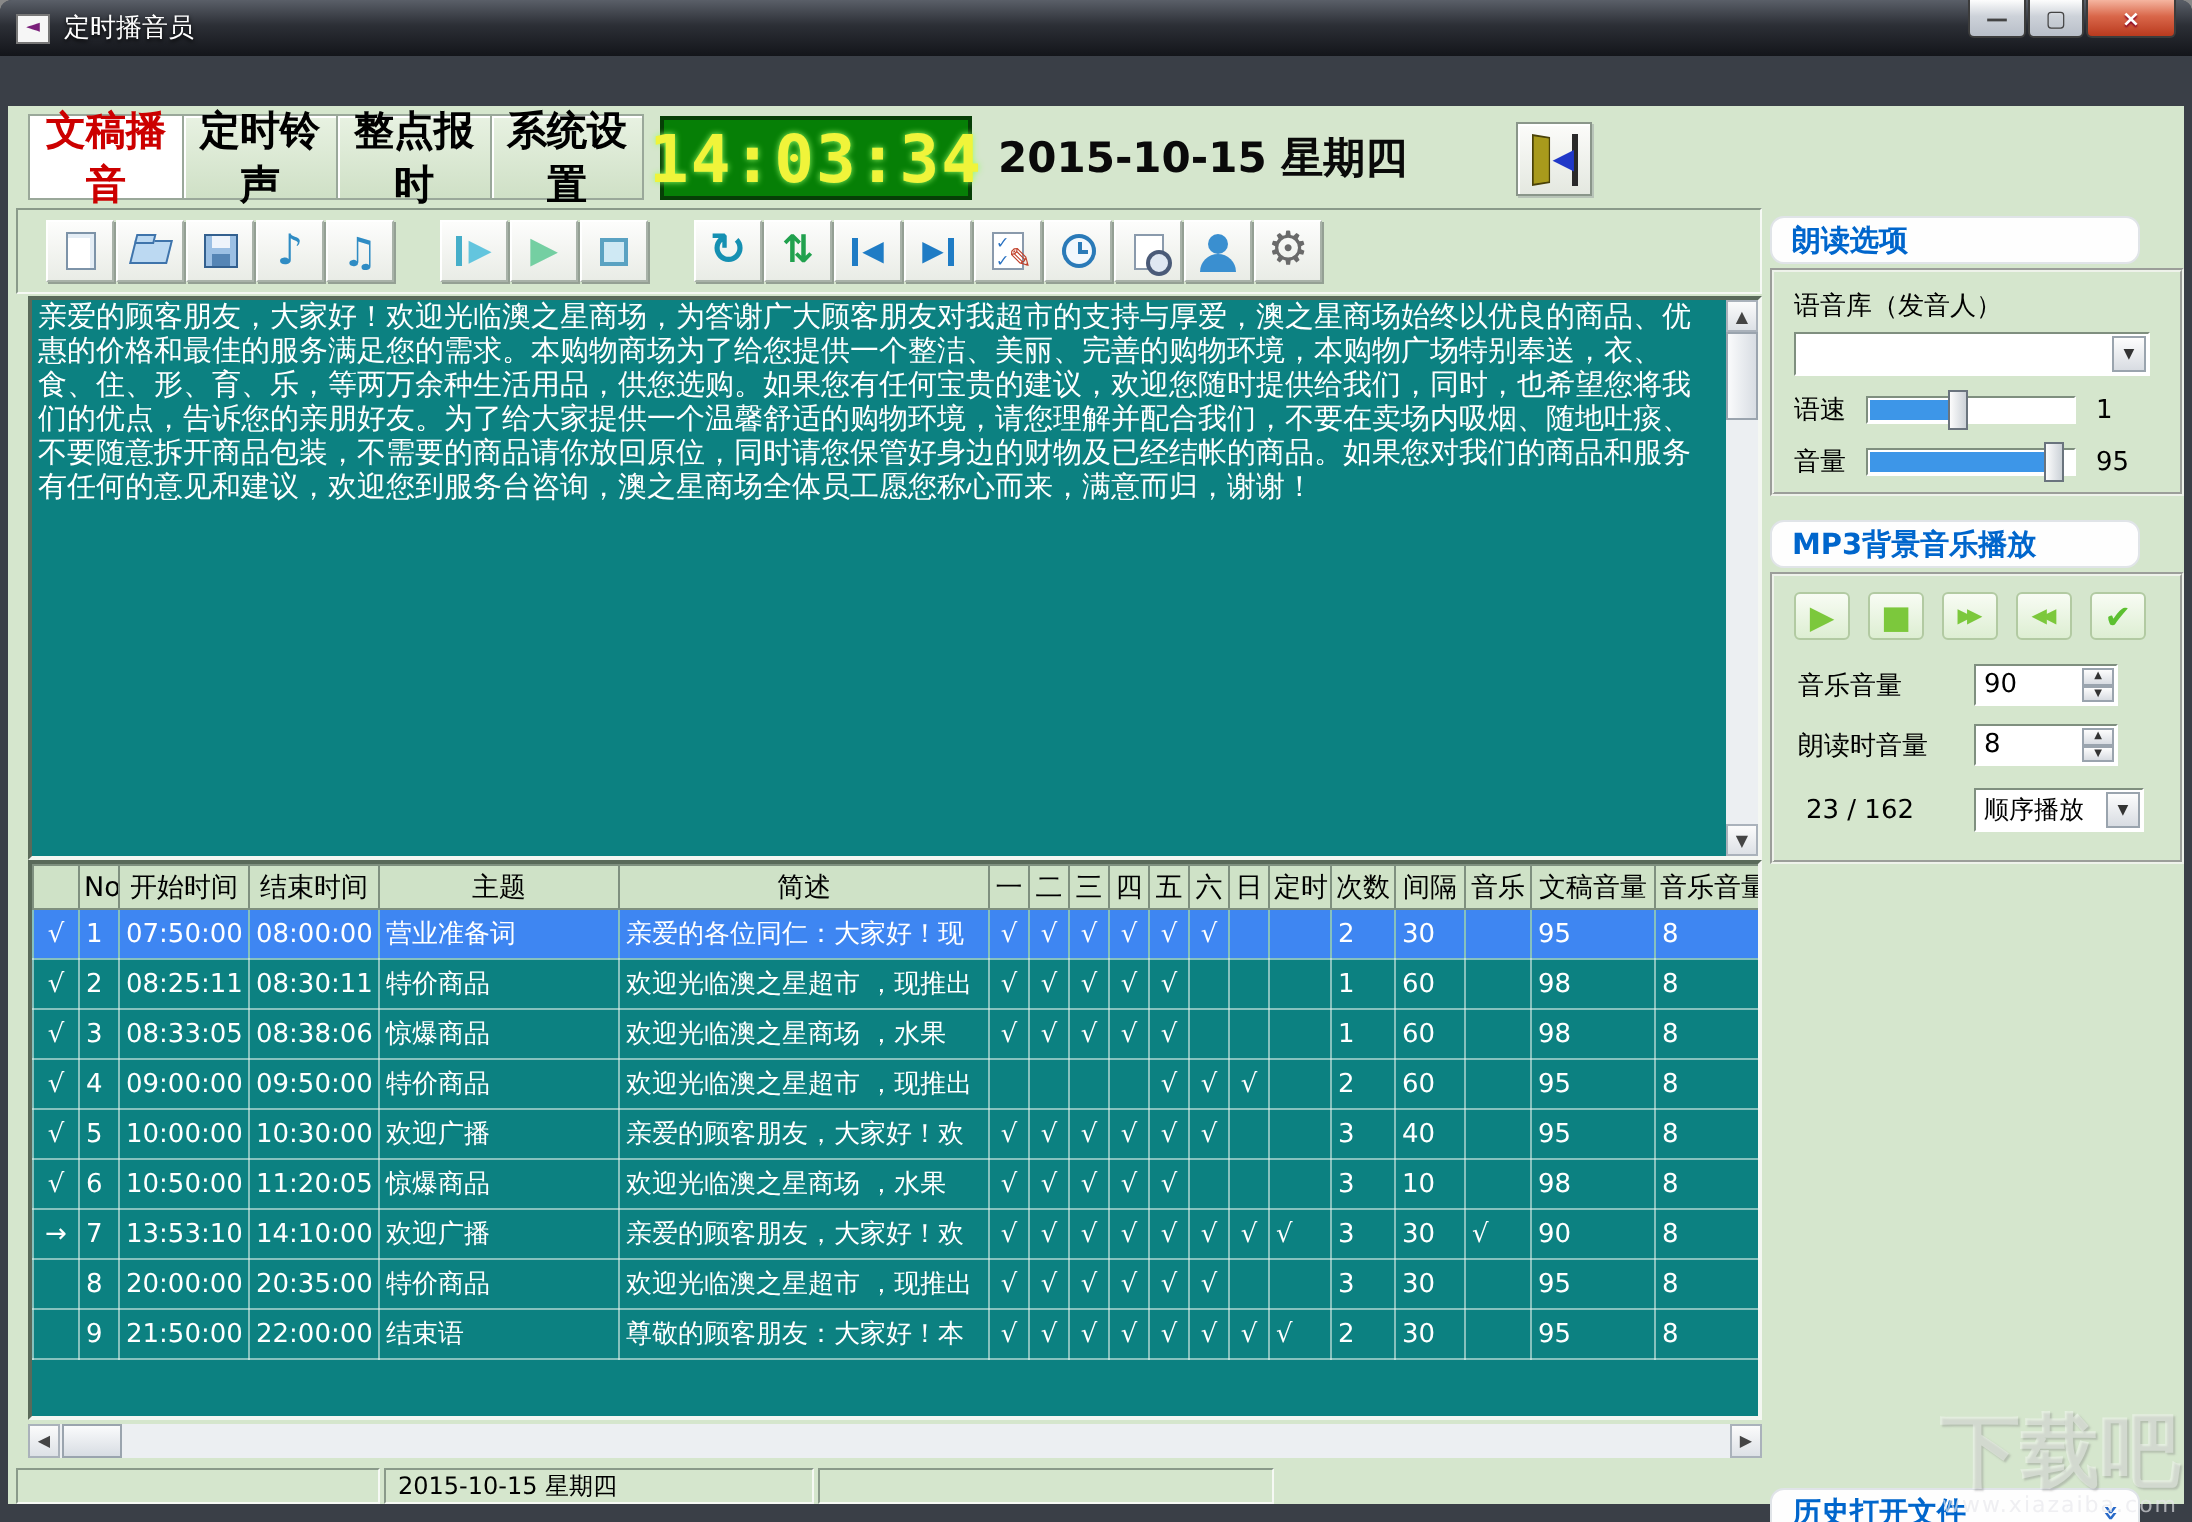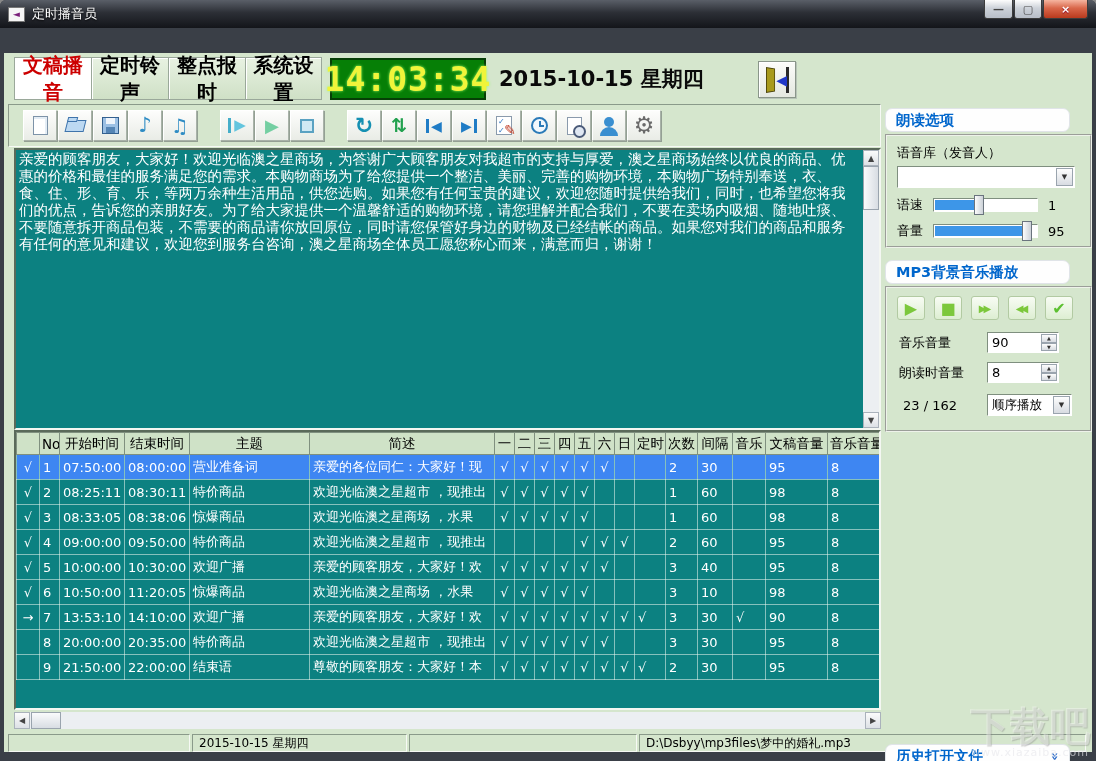--- a/index.html
+++ b/index.html
@@ -473,21 +473,20 @@
     <div id="hscroll">
       <div class="sbtn">◀</div>
       <div class="hthumb"></div>
       <div class="sbtn right">▶</div>
     </div>
 
     <div id="statusbar">
         <div class="scell" style="width: 182px;"></div>
         <div class="scell" style="width: 215px;">2015-10-15 星期四</div>
         <div class="scell" style="width: 228px;"></div>
-        <div class="scell" style="flex: 1 1 0%;">D:\Dsbyy\mp3files\梦中的婚礼.mp3</div>
       </div>
 
     <div id="rpanel">
 
       <div class="phead" style="top:4px;">
         <span>朗读选项</span>
       </div>
       <div class="gbox" style="top:30px;height:114px;">
         <div class="glabel" style="position:absolute;left:10px;top:8px;">语音库（发音人）</div>
         <div class="combo" style="position:absolute;left:10px;top:30px;width:178px;">

